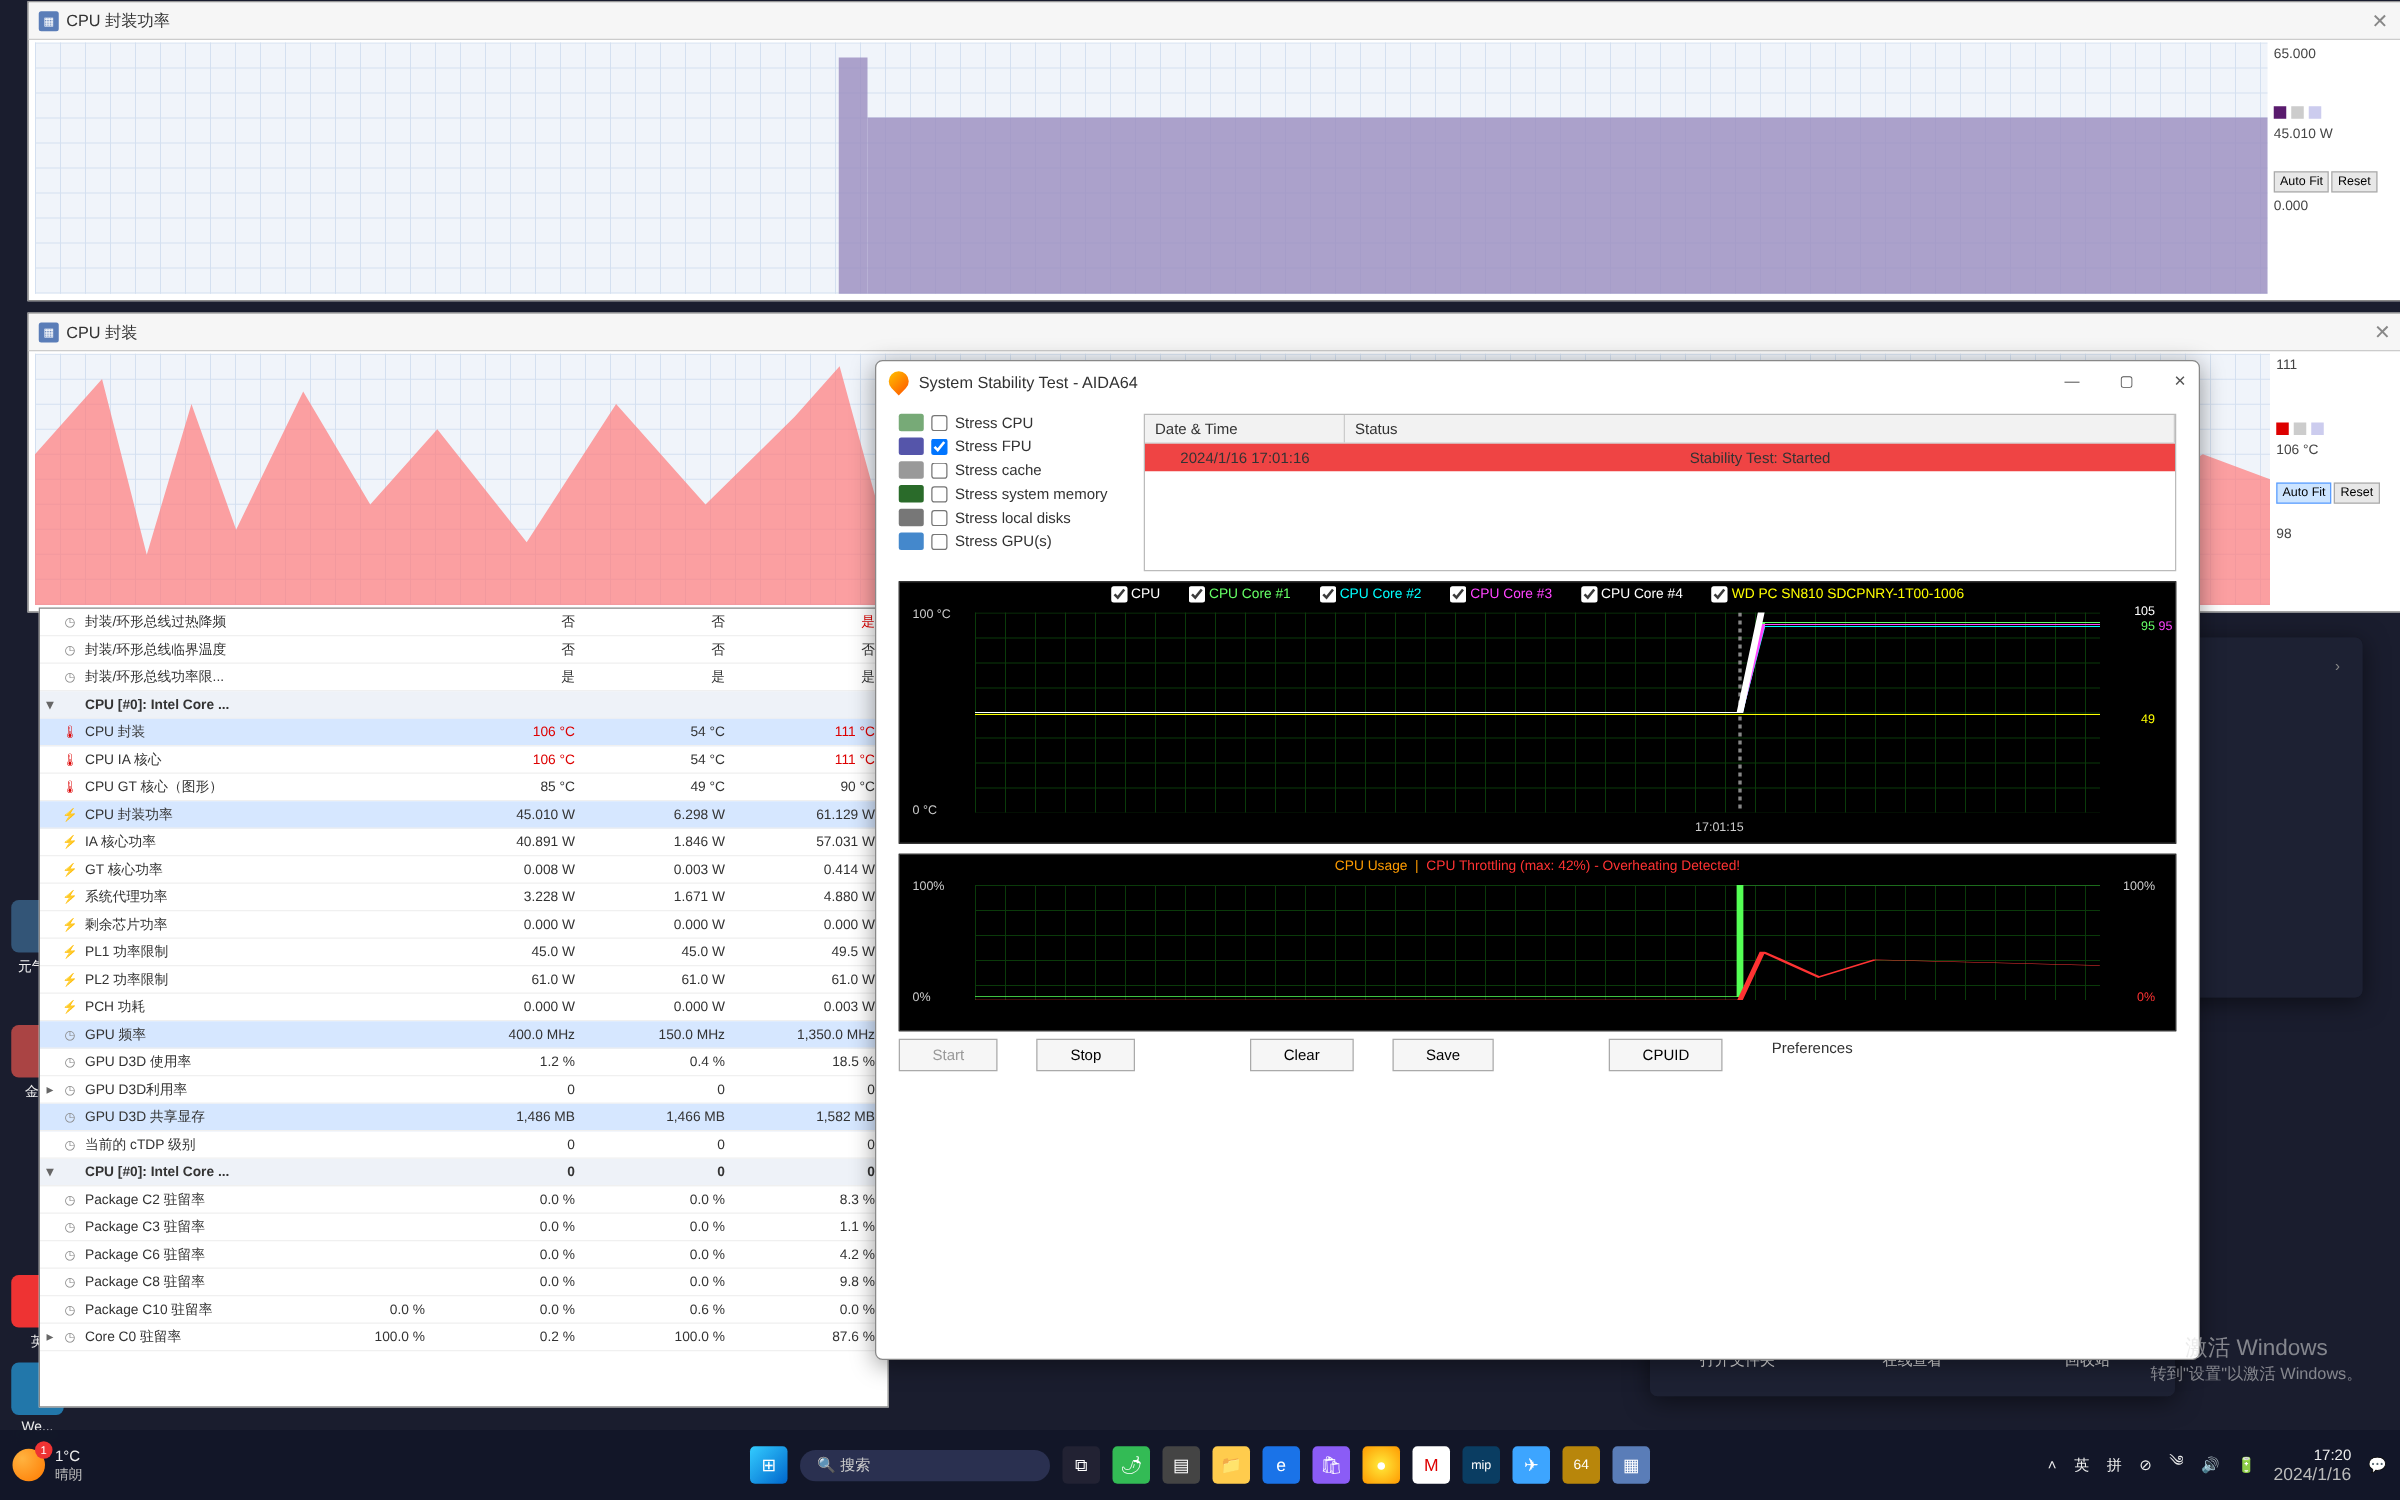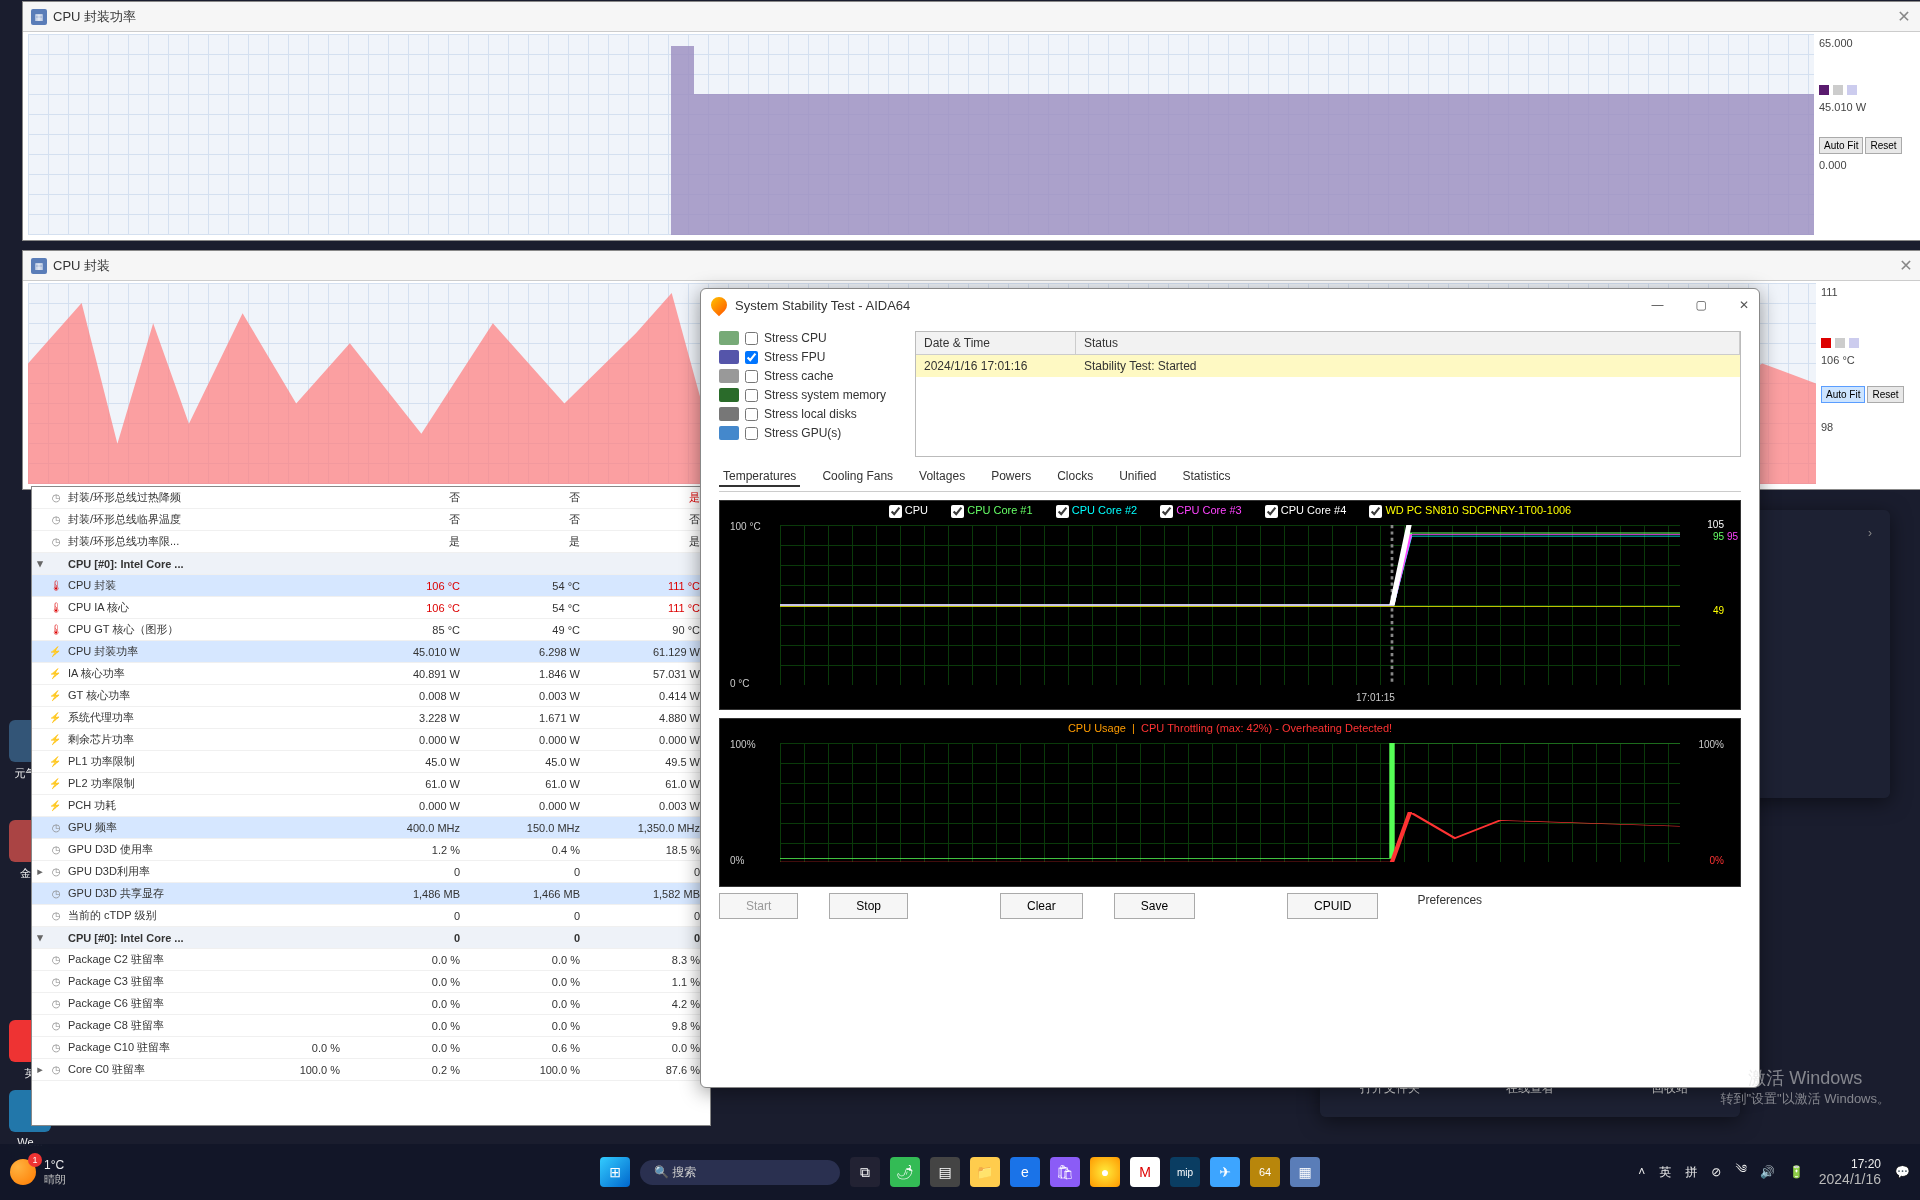--- a/index.html
+++ b/index.html
@@ -46,28 +46,28 @@
 .win-aida .title .ctrls span { cursor: pointer; }
 .aida-body { padding: 10px 18px; }
 .stress-row { display: flex; }
 .stress-opts { width: 190px; }
 .stress-opts label { display: flex; align-items: flex-end; gap: 6px; font-size: 12px; margin-bottom: 5px; }
 .stress-opts .sic { width: 20px; height: 14px; background: #888; border-radius: 2px; }
 .log-box { flex: 1; border: 1px solid #bbb; margin-left: 6px; height: 126px; font-size: 12px; }
 .log-head { display: flex; background: #f2f2f2; border-bottom: 1px solid #ccc; }
 .log-head div { padding: 4px 8px; border-right: 1px solid #ccc; }
 .log-head .c1 { width: 160px; } .log-head .c2 { flex: 1; }
-.log-row { display: flex; background: #fef9c3; }
+.log-row { display: flex; background: #ef4444; text-align: center; }
 .log-row div { padding: 4px 8px; }
 .log-row .c1 { width: 160px; } .log-row .c2 { flex: 1; }
 .tabs { display: flex; gap: 18px; margin-top: 10px; font-size: 12px; border-bottom: 1px solid #ccc; padding-bottom: 4px; }
 .tabs .tab { cursor: pointer; padding: 2px 4px; }
 .tabs .tab.act { border-bottom: 2px solid #333; }
 .graph { background: #000; border: 1px solid #333; margin-top: 8px; height: 210px; position: relative; color: #fff; font-size: 11px; }
-.graph.g2 { height: 169px; }
+.graph.g2 { height: 142px; }
 .graph-legend { text-align: center; padding: 3px 0; font-size: 11px; }
 .graph-legend .li { padding: 0 10px; }
 .graph-legend input { accent-color: #fff; vertical-align: middle; }
 .c-cpu { color: #fff; } .c-c1 { color: #6f6; } .c-c2 { color: #0ff; } .c-c3 { color: #f4f; } .c-c4 { color: #fff; } .c-wd { color: #ff0; }
 .plot { position: absolute; left: 60px; right: 60px; top: 24px; bottom: 24px; background-image: linear-gradient(#0a3a0a 1px, transparent 1px), linear-gradient(90deg, #0a3a0a 1px, transparent 1px); background-size: 24px 20px; }
 .plot .lbl-l { position: absolute; left: -50px; color: #ccc; font-size: 10px; }
 .plot .lbl-r { position: absolute; right: -44px; color: #ccc; font-size: 10px; }
 .warn { color: #ff9c00; }
 .warn .red { color: #f33; }
 .status-row { display: flex; align-items: center; gap: 8px; margin-top: 16px; font-size: 12px; }
@@ -457,29 +457,20 @@
         <div class="log-head">
             <div class="c1">Date &amp; Time</div>
             <div class="c2">Status</div>
           </div>
         <div class="log-row">
             <div class="c1">2024/1/16 17:01:16</div>
             <div class="c2">Stability Test: Started</div>
           </div>
       </div>
     </div>
-    <div class="tabs">
-      <div class="tab act">Temperatures</div>
-      <div class="tab">Cooling Fans</div>
-      <div class="tab">Voltages</div>
-      <div class="tab">Powers</div>
-      <div class="tab">Clocks</div>
-      <div class="tab">Unified</div>
-      <div class="tab">Statistics</div>
-    </div>
 
     <div class="graph">
       <div class="graph-legend">
         <span class="li c-cpu"><input type="checkbox" checked="" style=""> <span>CPU</span></span>
         <span class="li c-c1"><input type="checkbox" checked="" style=""> <span>CPU Core #1</span></span>
         <span class="li c-c2"><input type="checkbox" checked="" style=""> <span>CPU Core #2</span></span>
         <span class="li c-c3"><input type="checkbox" checked="" style=""> <span>CPU Core #3</span></span>
         <span class="li c-c4"><input type="checkbox" checked="" style=""> <span>CPU Core #4</span></span>
         <span class="li c-wd"><input type="checkbox" checked="" style=""> <span>WD PC SN810 SDCPNRY-1T00-1006</span></span>
       </div>

